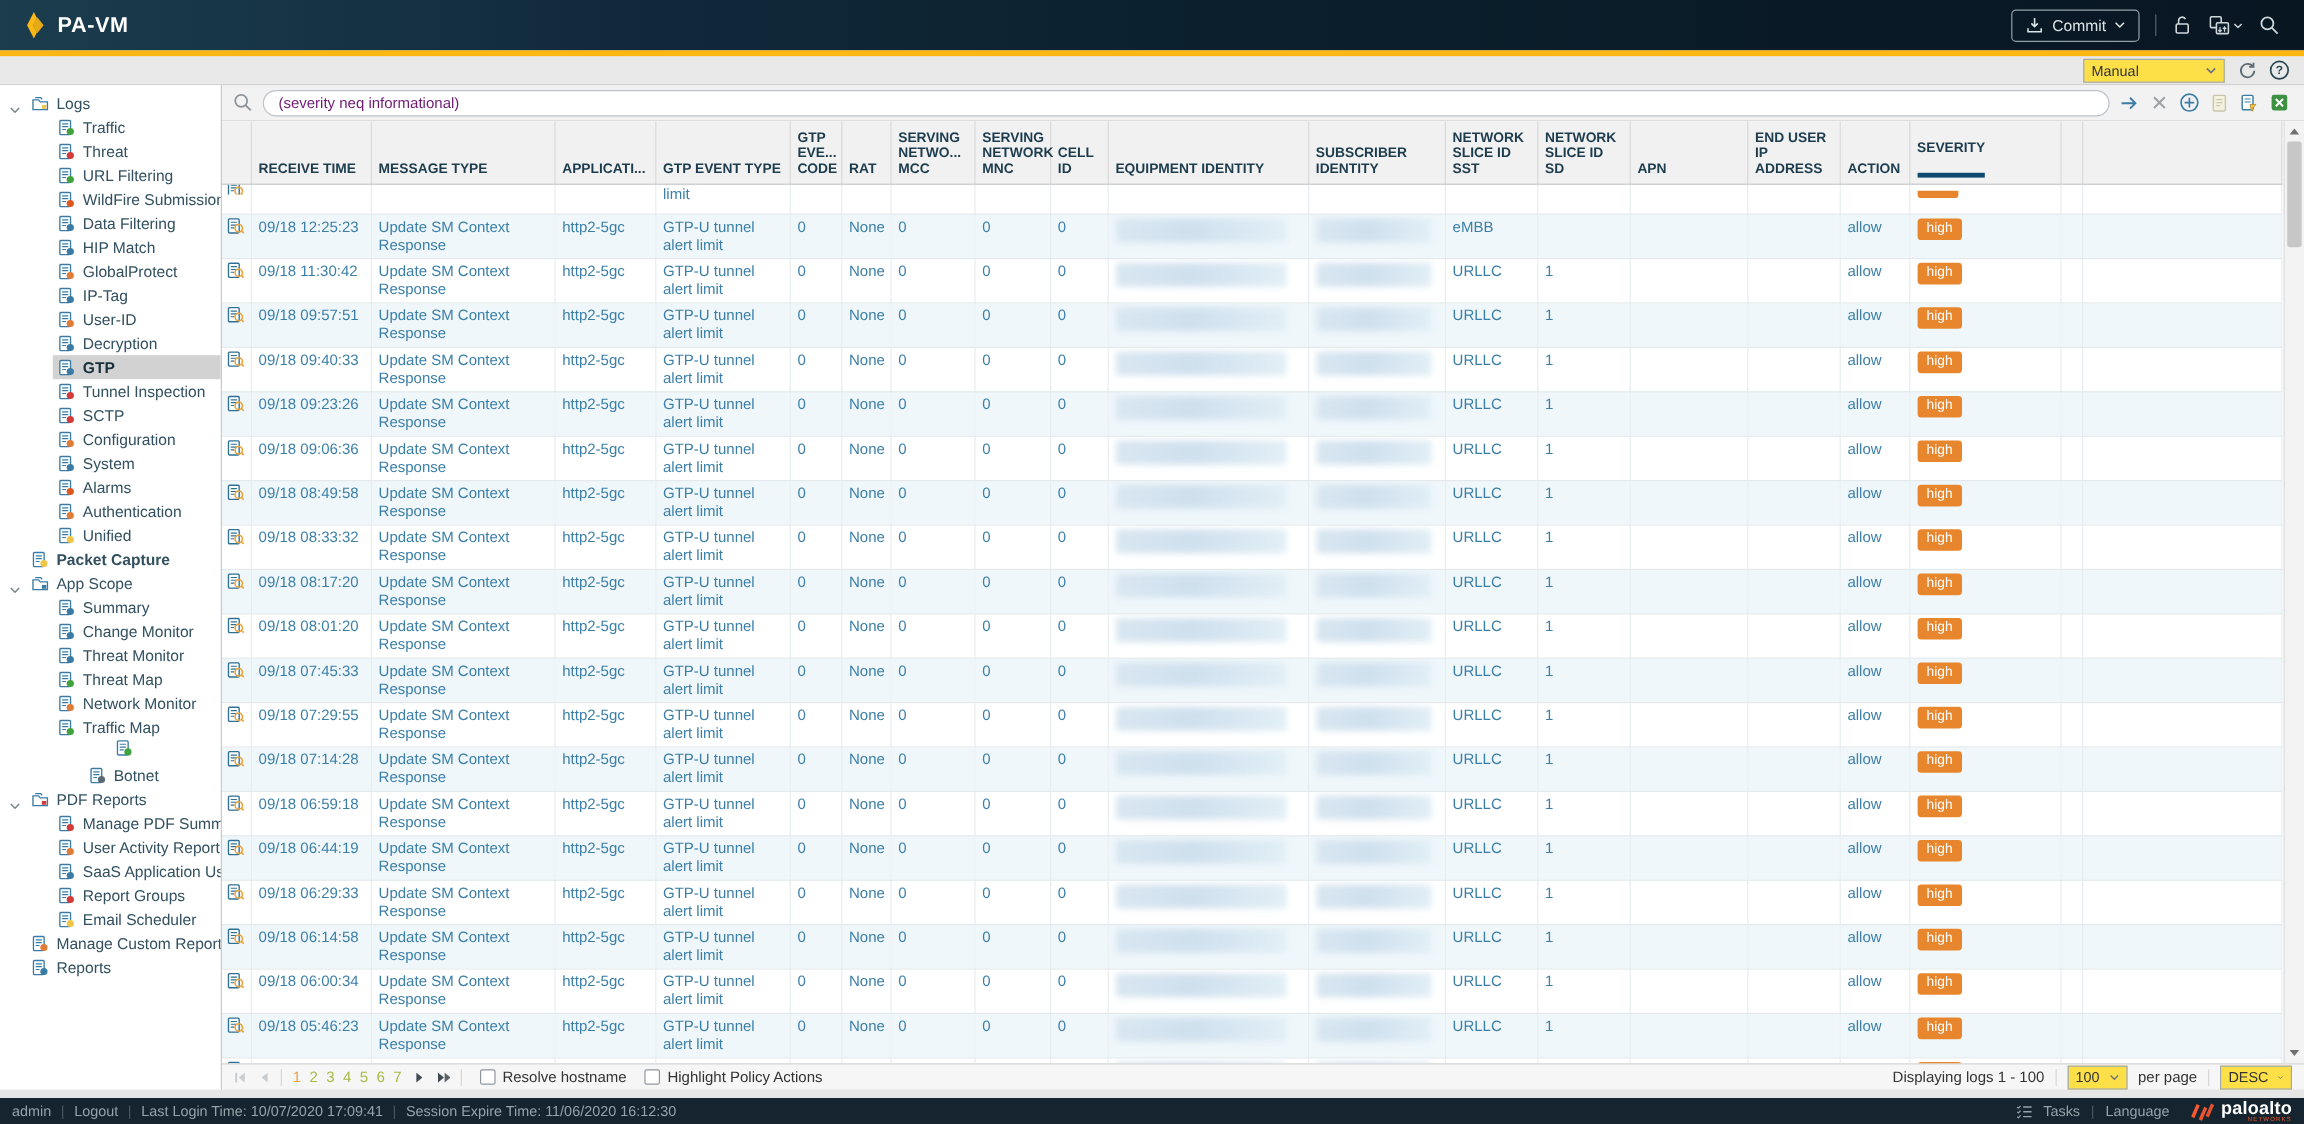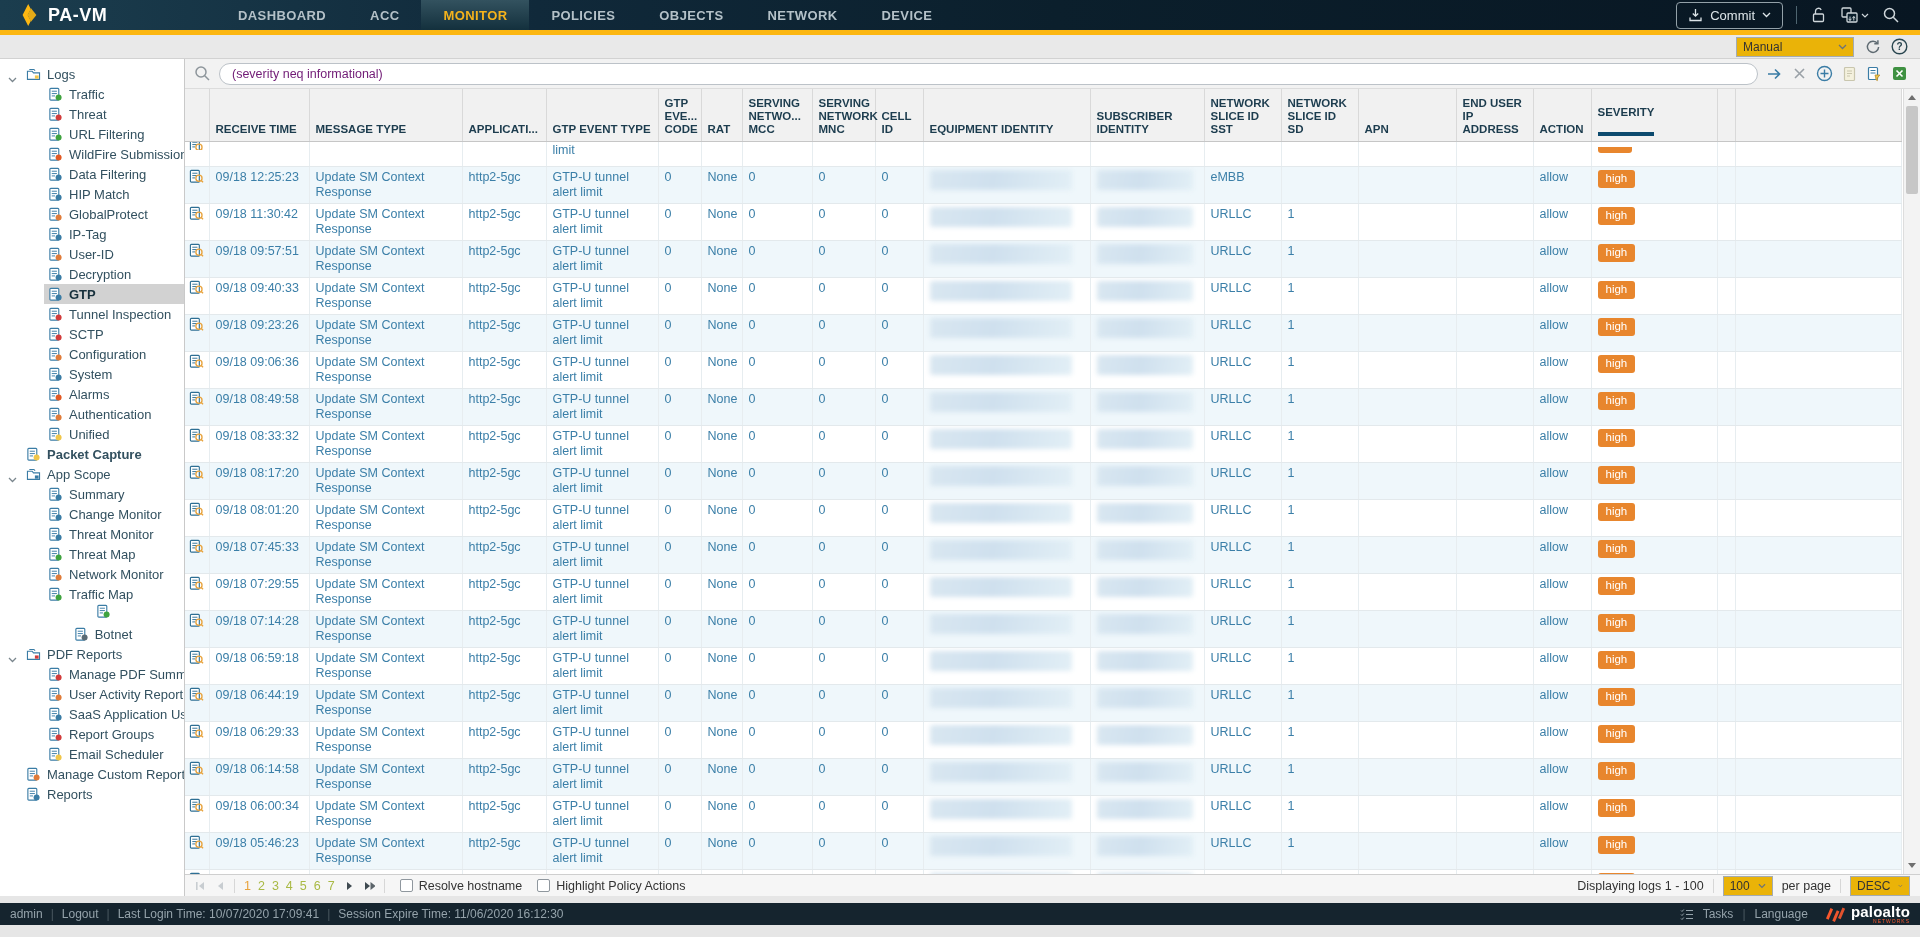--- a/index.html
+++ b/index.html
@@ -1,34 +1,34 @@
 <!DOCTYPE html>
 <html><head>
 <meta charset="utf-8">
 <style>
   *{margin:0;padding:0;box-sizing:border-box}
   html,body{background:#555}
   body{font-family:"Liberation Sans",sans-serif}
   .app{position:relative;width:1920px;height:937px;background:#e6e6e6;overflow:hidden}
 
   
-  .topnav{height:30px;display:flex;align-items:stretch;background:linear-gradient(90deg,#1b3d4e 0%,#10293a 28%,#0b1f2c 55%,#081622 100%)}
+  .topnav{height:42px;display:flex;align-items:stretch;background:linear-gradient(90deg,#1b3d4e 0%,#10293a 28%,#0b1f2c 55%,#081622 100%)}
   .logo{display:flex;align-items:center;gap:9px;padding:0 20px;width:216px}
   .logo-text{color:#fff;font-weight:bold;font-size:18px;letter-spacing:.5px}
   #nav-tabs{display:flex;align-items:stretch}
   .tab{display:flex;align-items:center;padding:0 22px;color:#b4c1c8;font-size:13px;font-weight:bold;letter-spacing:.4px;cursor:pointer}
   .tab.active{background:linear-gradient(180deg,#33525f 0%,#1b3짜744 55%,#13303d 100%);background:linear-gradient(180deg,#33525f,#13303d);color:#f5b31c}
   .nav-right{margin-left:auto;display:flex;align-items:center;gap:13px;padding-right:20px}
   .commit-btn{display:flex;align-items:center;gap:7px;border:1px solid #93a1a8;border-radius:4px;height:27px;padding:0 11px;color:#dde5e9;font-size:13px;cursor:pointer}
   .nav-sep{width:1px;height:18px;background:#4e6570}
   .yellow{height:5px;background:#fcb712}
 
   
   .toolbar{height:24px;background:#e9e9e9;border-bottom:1px solid #d2d2d2;display:flex;align-items:center;justify-content:flex-end;gap:10px;padding:0 12px}
-  .select{background:#eab308;border:1px solid #a3abb2;height:20px;display:flex;align-items:center;justify-content:space-between;font-size:12px;color:#333;padding:0 6px;gap:8px;cursor:pointer}
+  .select{background:#fde047;border:1px solid #a3abb2;height:20px;display:flex;align-items:center;justify-content:space-between;font-size:12px;color:#333;padding:0 6px;gap:8px;cursor:pointer}
   .sel-manual{width:118px}
 
   
   .main{display:flex;height:837px;position:relative}
   aside{width:185px;background:#fff;border-right:1px solid #c9c9c9;padding-top:5px;overflow:hidden}
   .sb-row{height:20px;display:flex;align-items:center;position:relative;font-size:13px;color:#32505f;cursor:pointer}
   .sb-chev{position:absolute;left:8px;top:7px}
   .sb-inner{flex:1;display:flex;align-items:center;gap:6px;height:100%;padding:0 4px;white-space:nowrap;overflow:hidden}
   .sb-row.sel .sb-inner{background:#d2d2d2;font-weight:bold;color:#17303c}
   .collapse-handle{position:absolute;left:186px;top:478px;width:9px;height:18px;display:flex;align-items:center;cursor:pointer}
@@ -90,29 +90,20 @@
 <div class="app">
 
   <header class="topnav">
     <div class="logo">
       <svg width="19" height="24" viewBox="0 0 19 24">
         <path fill="#fcb712" d="M8.2 1 2.6 12l5.6 11 2.6-4.9-3.1-6.1 3.1-6.1z"></path>
         <path fill="#fcb712" d="M11 5.3 7.6 12l3.4 6.7L16.4 12z" opacity="0.9"></path>
       </svg>
       <span class="logo-text">PA-VM</span>
     </div>
-    <nav id="nav-tabs">
-        <div class="tab">DASHBOARD</div>
-        <div class="tab">ACC</div>
-        <div class="tab active">MONITOR</div>
-        <div class="tab">POLICIES</div>
-        <div class="tab">OBJECTS</div>
-        <div class="tab">NETWORK</div>
-        <div class="tab">DEVICE</div>
-      </nav>
     <div class="nav-right">
       <div class="commit-btn">
         <svg width="15" height="14" viewBox="0 0 15 14">
           <path d="M7.5 1v7M4.8 5.5 7.5 8.2 10.2 5.5" stroke="#dde5e9" stroke-width="1.3" fill="none"></path>
           <path d="M2 9.5v3h11v-3" stroke="#dde5e9" stroke-width="1.3" fill="none"></path>
         </svg>
         <span>Commit</span>
         <svg width="9" height="6" viewBox="0 0 9 6">
           <path d="M1 1l3.5 3.5L8 1" stroke="#dde5e9" stroke-width="1.3" fill="none"></path>
         </svg>

